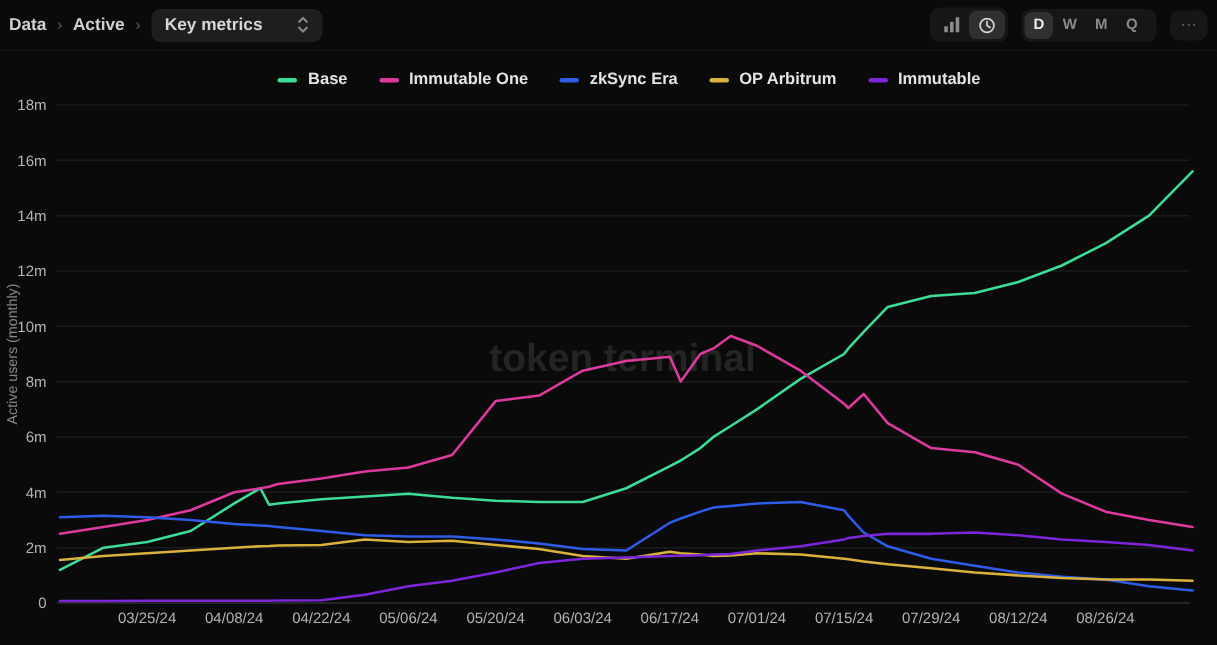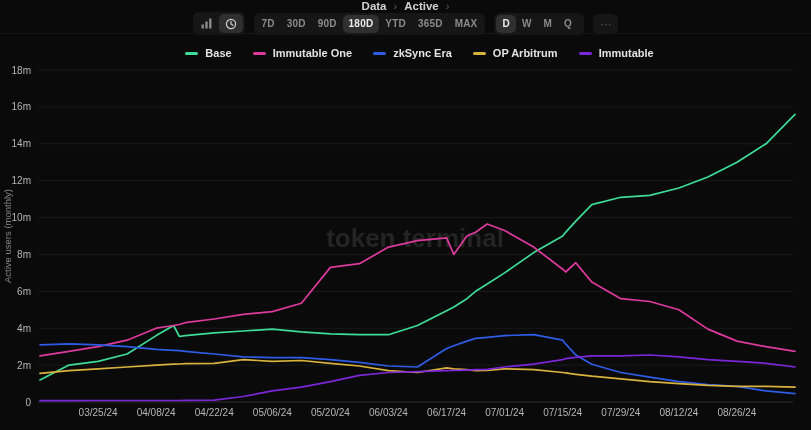--- a/index.html
+++ b/index.html
@@ -6,23 +6,22 @@
   body{
     width:811px;height:430px;overflow:hidden;position:relative;
     background:#0a0a0a;
     font-family:"Liberation Sans",sans-serif;
     -webkit-font-smoothing:antialiased;
   }
   
   .header{
     position:absolute;top:0;left:0;right:0;height:34px;
     display:flex;align-items:center;justify-content:space-between;
-    padding:0 6px;box-sizing:border-box;
+    padding:16px 6px;box-sizing:border-box;
     border-bottom:1px solid #151515;
-    flex-direction:column;
   }
   .crumbs{display:flex;align-items:center;gap:7px;font-size:11.5px;color:#d0d0d0;font-weight:600;}
   .crumb-sep{color:#5c5c5c;font-size:11px;font-weight:400;}
   .select-pill{
     display:flex;align-items:center;justify-content:space-between;
     background:#1e1e1e;border-radius:6px;padding:5px 9px;min-width:96px;
     color:#d6d6d6;cursor:pointer;
   }
   .select-pill svg{margin-left:14px;}
   .toolbar{display:flex;align-items:center;gap:9px;}
@@ -57,48 +56,46 @@
 </style>
 </head>
 <body>
 
 <div class="header">
   <div class="crumbs">
     <span>Data</span>
     <span class="crumb-sep">›</span>
     <span>Active</span>
     <span class="crumb-sep">›</span>
+    <div class="select-pill">
+      <span>Key metrics</span>
+      <svg width="8" height="11" viewBox="0 0 8 11">
+        <path d="M1 4 L4 1 L7 4" fill="none" stroke="#8a8a8a" stroke-width="1.3"></path>
+        <path d="M1 7 L4 10 L7 7" fill="none" stroke="#8a8a8a" stroke-width="1.3"></path>
+      </svg>
+    </div>
   </div>
 
   <div class="toolbar">
     <div class="pill-group">
       <span class="icon-btn">
         <svg width="11" height="11" viewBox="0 0 11 11">
           <rect x="0.5" y="6.5" width="2.4" height="4" fill="#8a8a8a"></rect>
           <rect x="4.3" y="3.5" width="2.4" height="7" fill="#8a8a8a"></rect>
           <rect x="8.1" y="0.5" width="2.4" height="10" fill="#8a8a8a"></rect>
         </svg>
       </span>
       <span class="icon-btn active">
         <svg width="12" height="12" viewBox="0 0 12 12">
           <circle cx="6" cy="6" r="4.6" fill="none" stroke="#cfcfcf" stroke-width="1.2"></circle>
           <path d="M6 3.4 V6 L8 7.3" fill="none" stroke="#cfcfcf" stroke-width="1.2" stroke-linecap="round"></path>
         </svg>
       </span>
     </div>
 
-    <div class="pill-group" id="range-group">
-        <button class="tb-btn">7D</button>
-        <button class="tb-btn">30D</button>
-        <button class="tb-btn">90D</button>
-        <button class="tb-btn active">180D</button>
-        <button class="tb-btn">YTD</button>
-        <button class="tb-btn">365D</button>
-        <button class="tb-btn">MAX</button>
-      </div>
 
     <div class="pill-group freq-group" id="freq-group">
         <button class="tb-btn active">D</button>
         <button class="tb-btn">W</button>
         <button class="tb-btn">M</button>
         <button class="tb-btn">Q</button>
       </div>
 
     <button class="more-btn">⋯</button>
   </div>

